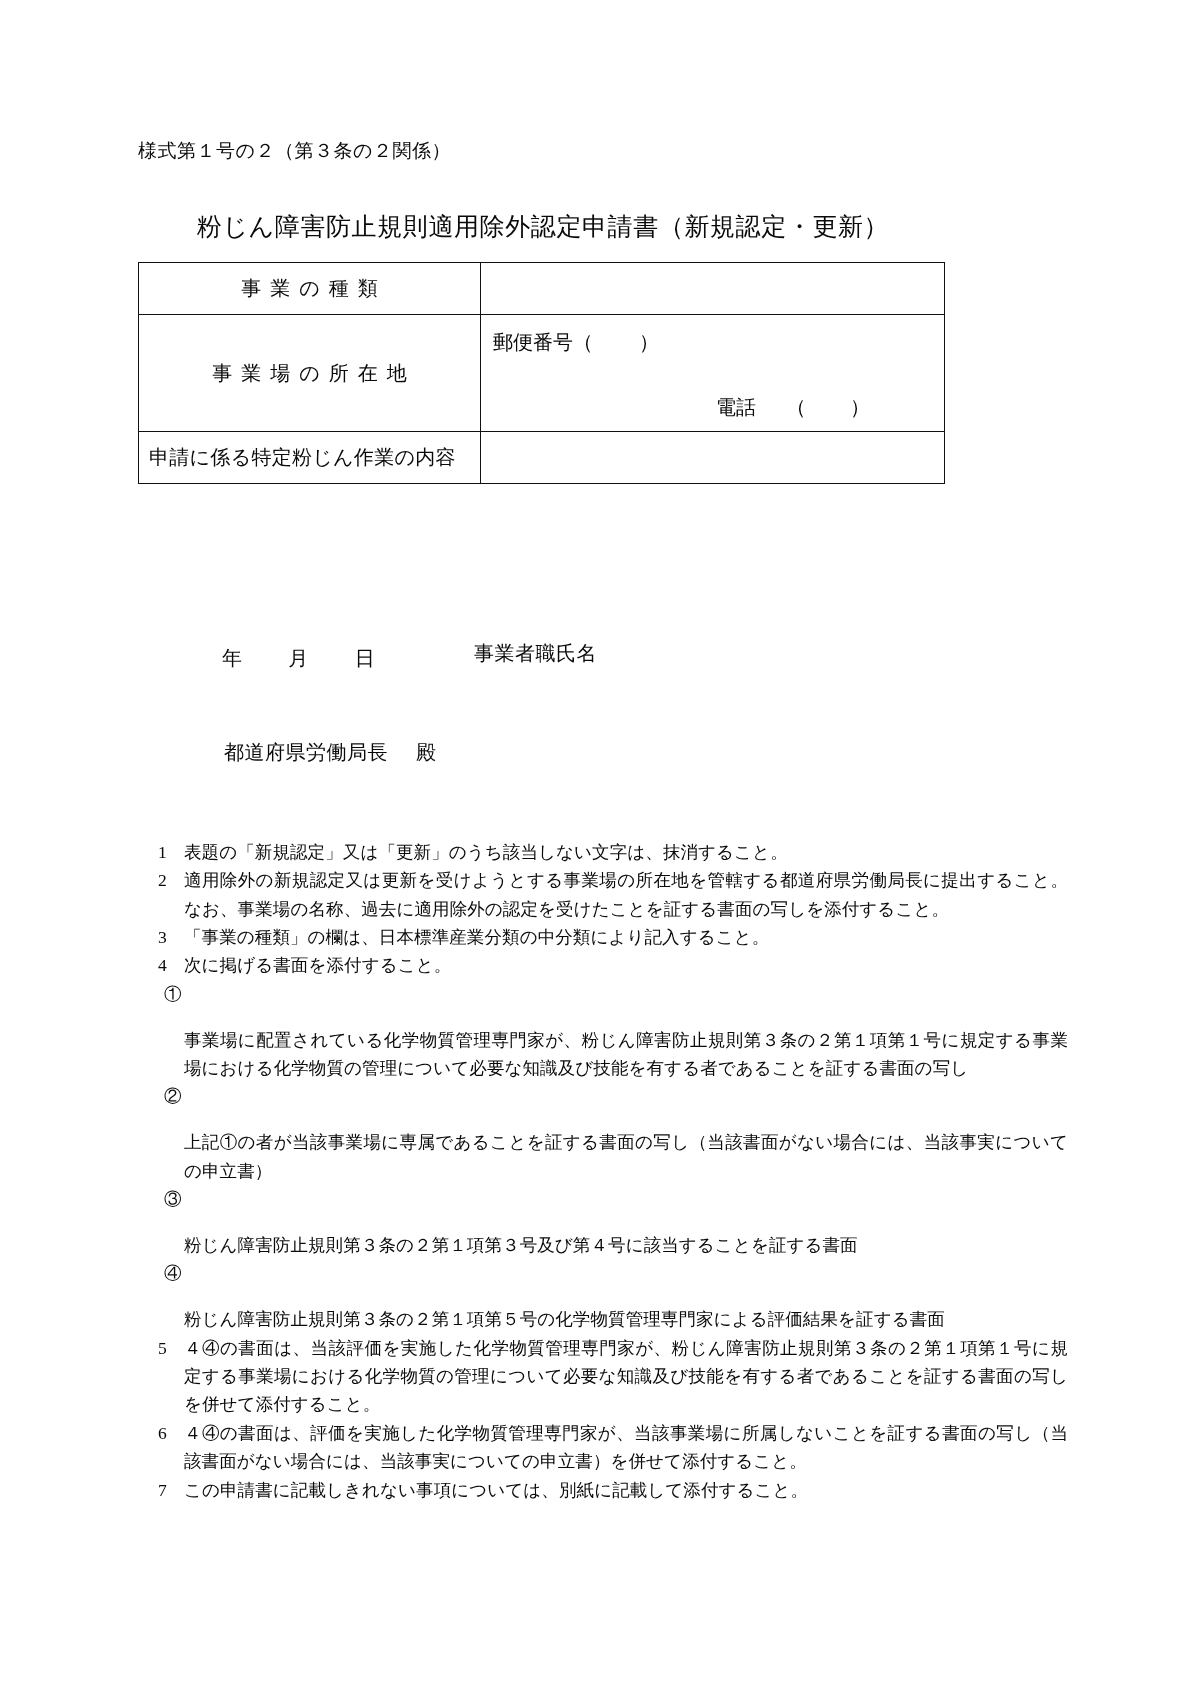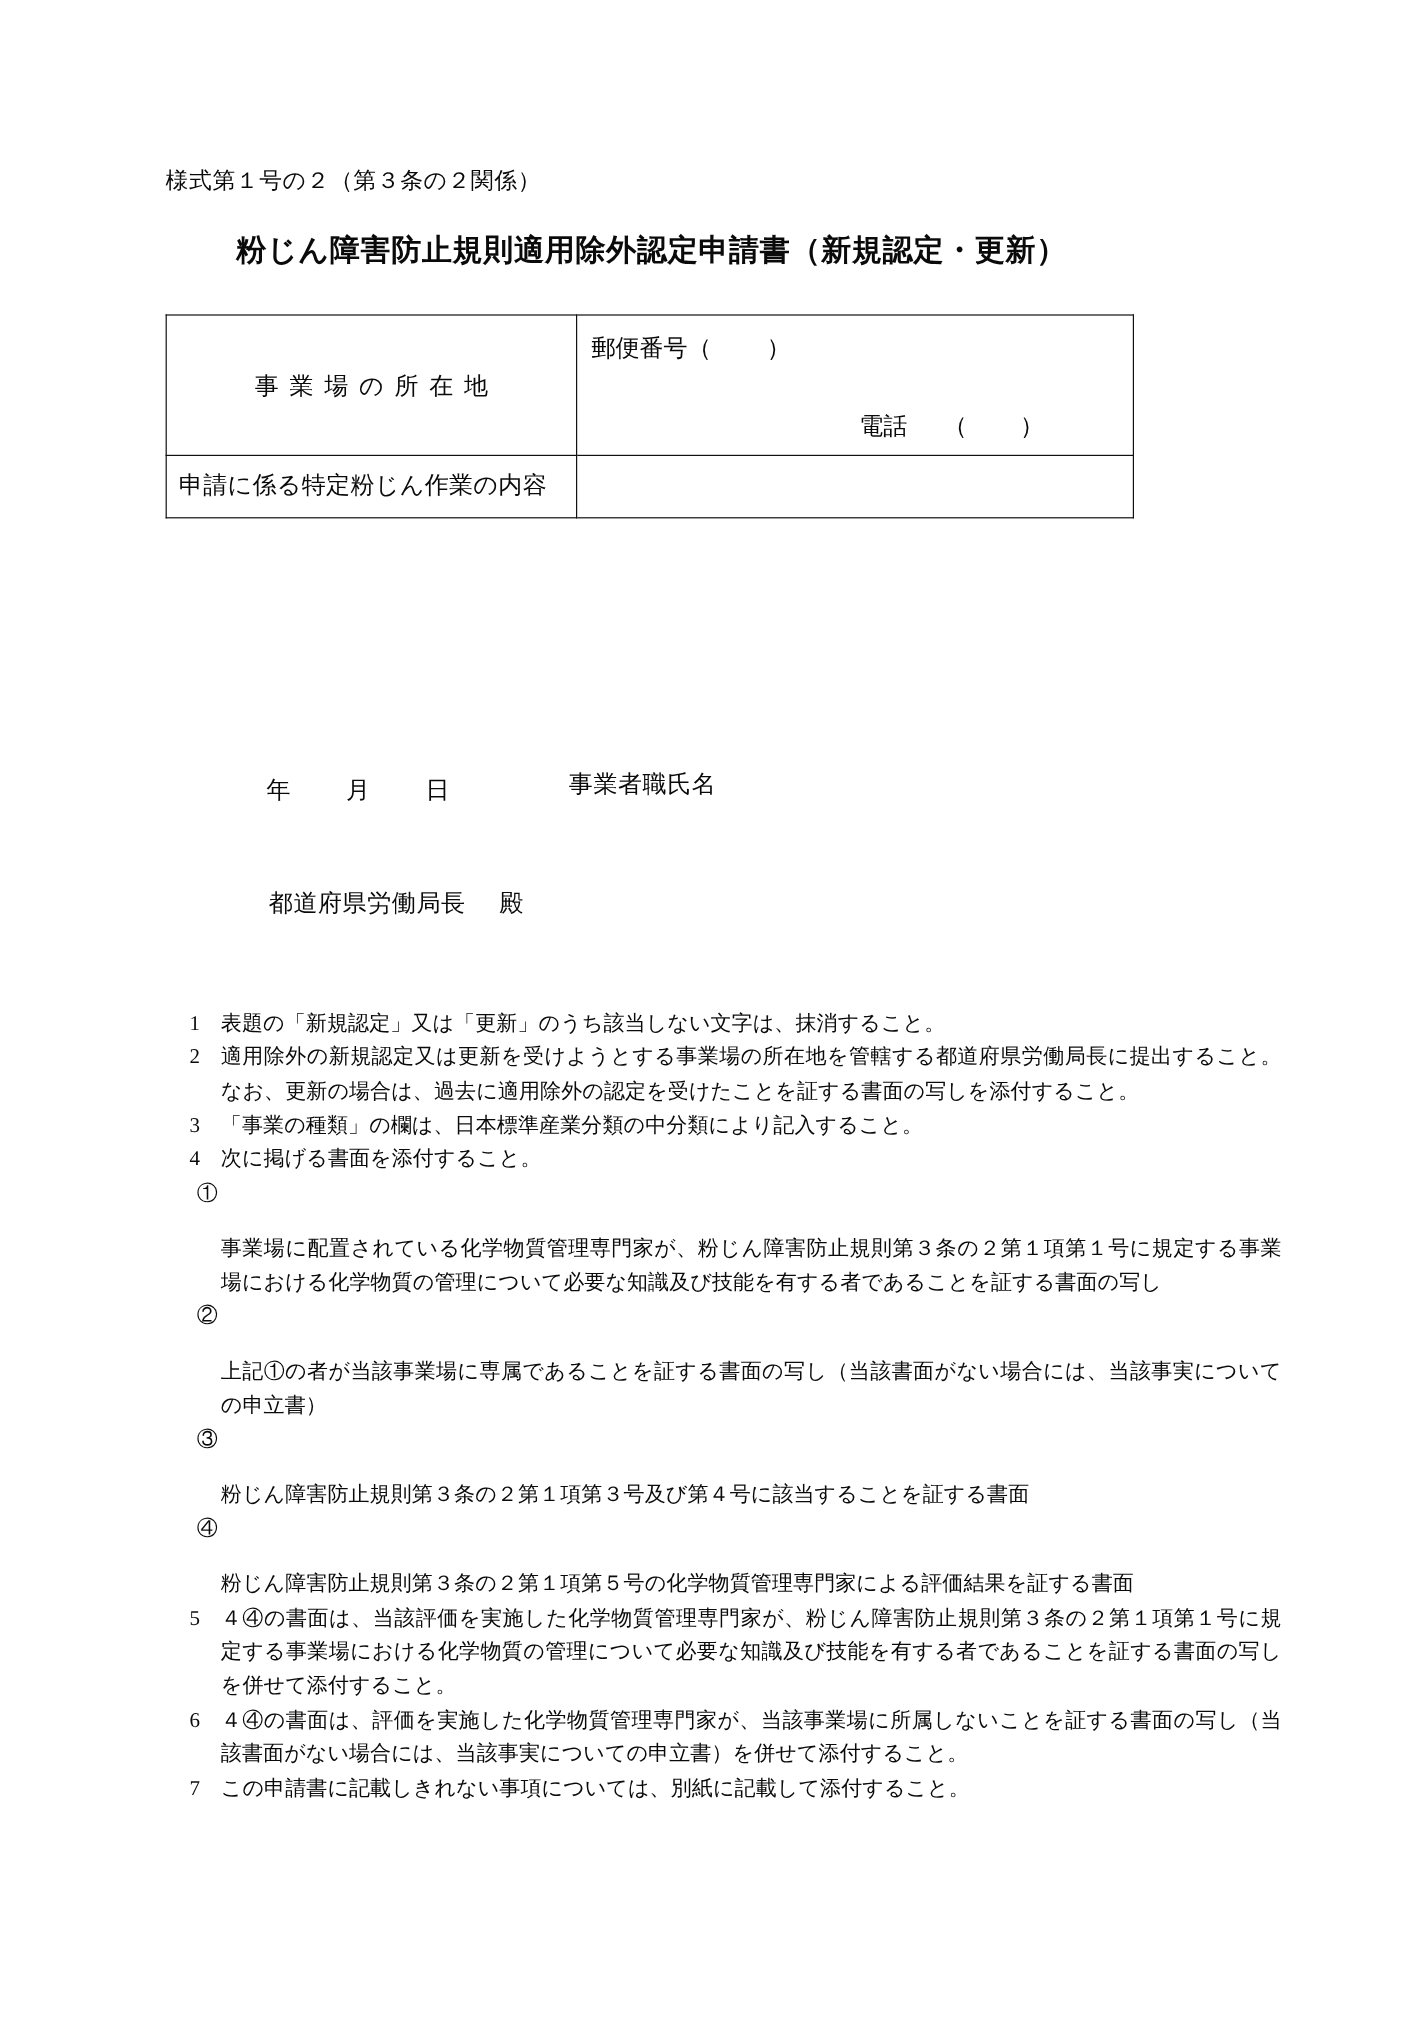--- a/index.html
+++ b/index.html
@@ -28,27 +28,26 @@
     left: 138px;
     top: 138px;
     font-size: 19px;
     letter-spacing: 0.5px;
     white-space: nowrap;
   }
   
   .doc-title {
     position: absolute;
     left: 138px;
-    top: 192px;
+    top: 210px;
     width: 810px;
     text-align: center;
     font-size: 25px;
     letter-spacing: 0.6px;
     white-space: nowrap;
-    font-weight: bold;
   }
   
   .form-table {
     position: absolute;
     left: 138px;
     top: 262px;
     width: 806px;
     border-collapse: collapse;
     table-layout: fixed;
   }
@@ -188,20 +187,28 @@
   <div class="form-no">様式第１号の２（第３条の２関係）</div>
 
   <div class="doc-title">粉じん障害防止規則適用除外認定申請書（新規認定・更新）</div>
 
   <table class="form-table">
     <colgroup>
       <col class="col-label">
       <col class="col-value">
     </colgroup>
     <tbody>
+      <tr class="row-h1">
+        <td>
+          <span class="lbl-spread">事業の種類</span>
+        </td>
+        <td>
+          <span></span>
+        </td>
+      </tr>
 
 
       <tr class="row-addr">
         <td>
           <span class="lbl-spread">事業場の所在地</span>
         </td>
         <td>
           <div class="addr-cell">
             <div class="zip-line">
               <span>郵便番号（</span><span class="gap-sm"></span><span>）</span>
@@ -239,21 +246,21 @@
 
   <div class="notes">
 
     <div class="note">
       <div class="note-num">1</div>
       <div class="note-body">表題の「新規認定」又は「更新」のうち該当しない文字は、抹消すること。</div>
     </div>
 
     <div class="note">
       <div class="note-num">2</div>
-      <div class="note-body">適用除外の新規認定又は更新を受けようとする事業場の所在地を管轄する都道府県労働局長に提出すること。なお、更新の場合は、過去に適用除外の認定を受けたことを証する書面の写しを添付すること。</div>
+      <div class="note-body">適用除外の新規認定又は更新を受けようとする事業場の所在地を管轄する都道府県労働局長に提出すること。なお、事業場の名称、過去に適用除外の認定を受けたことを証する書面の写しを添付すること。</div>
     </div>
 
     <div class="note">
       <div class="note-num">3</div>
       <div class="note-body">「事業の種類」の欄は、日本標準産業分類の中分類により記入すること。</div>
     </div>
 
     <div class="note">
       <div class="note-num">4</div>
       <div class="note-body">次に掲げる書面を添付すること。</div>

